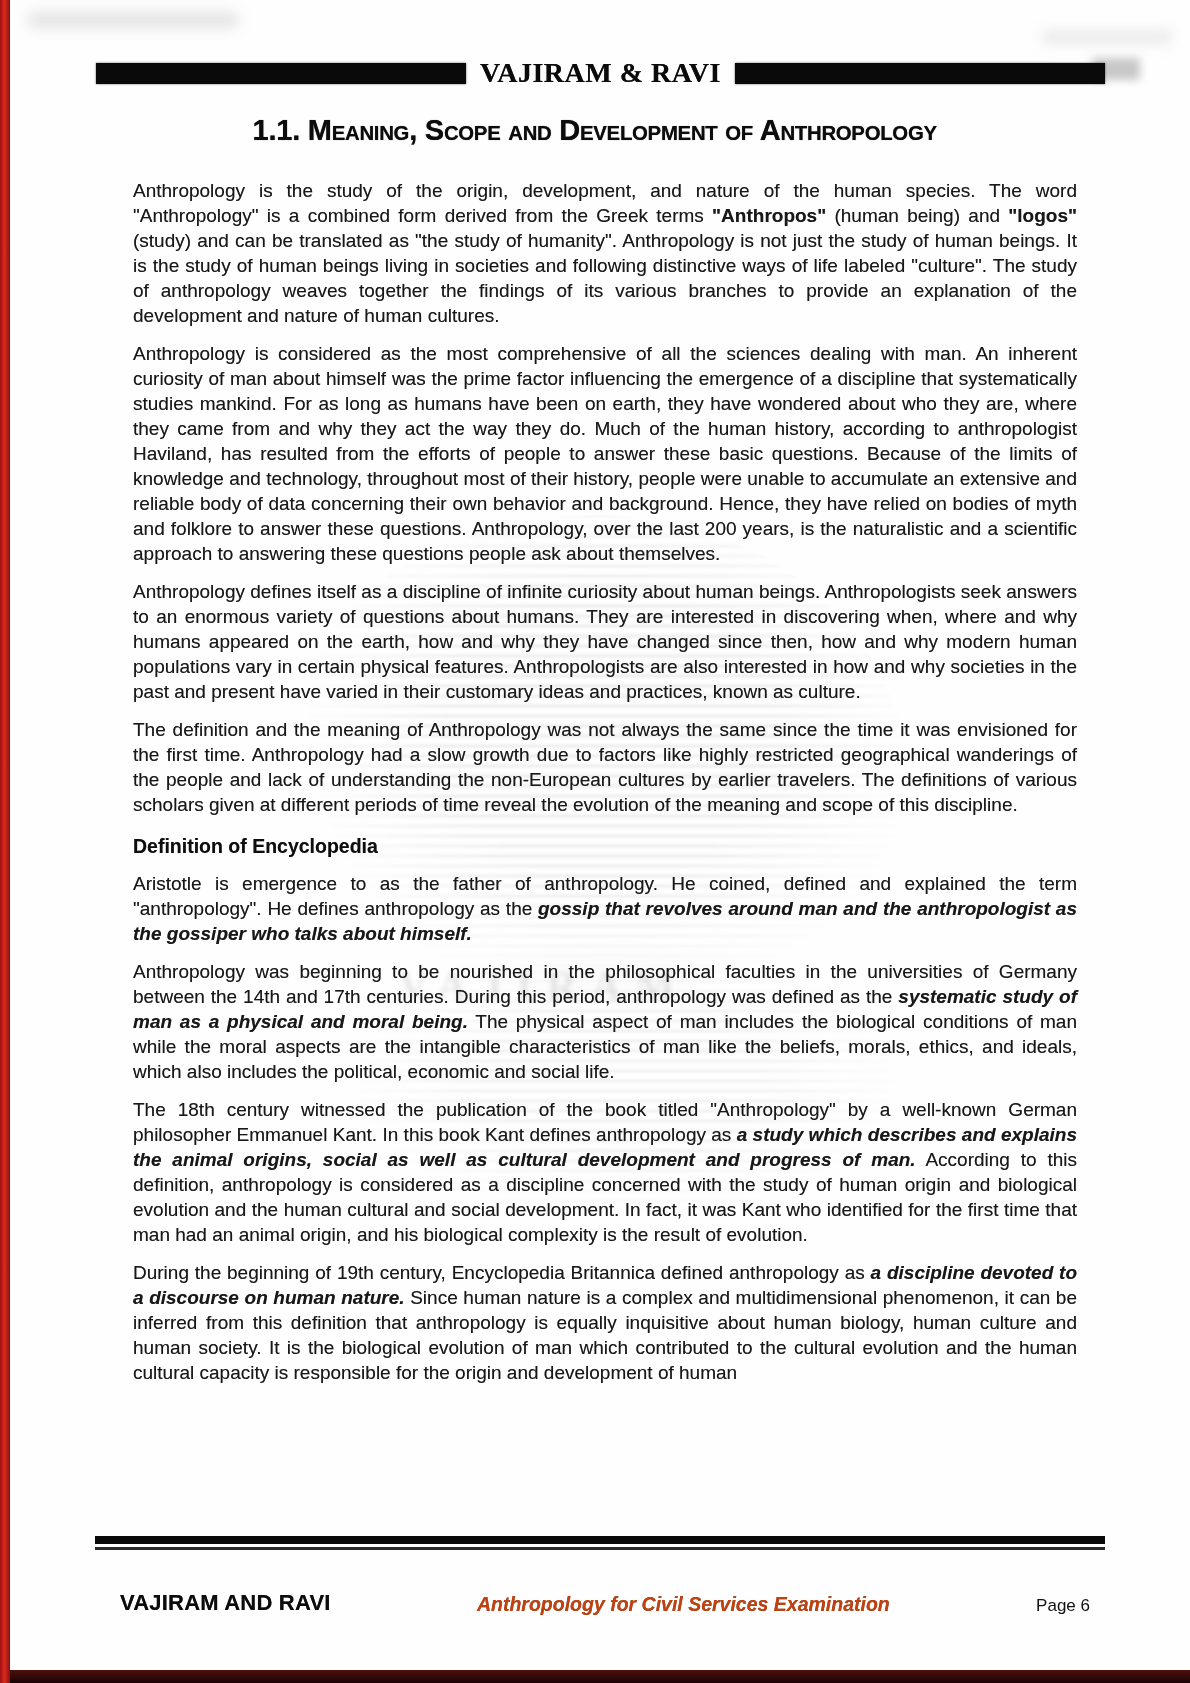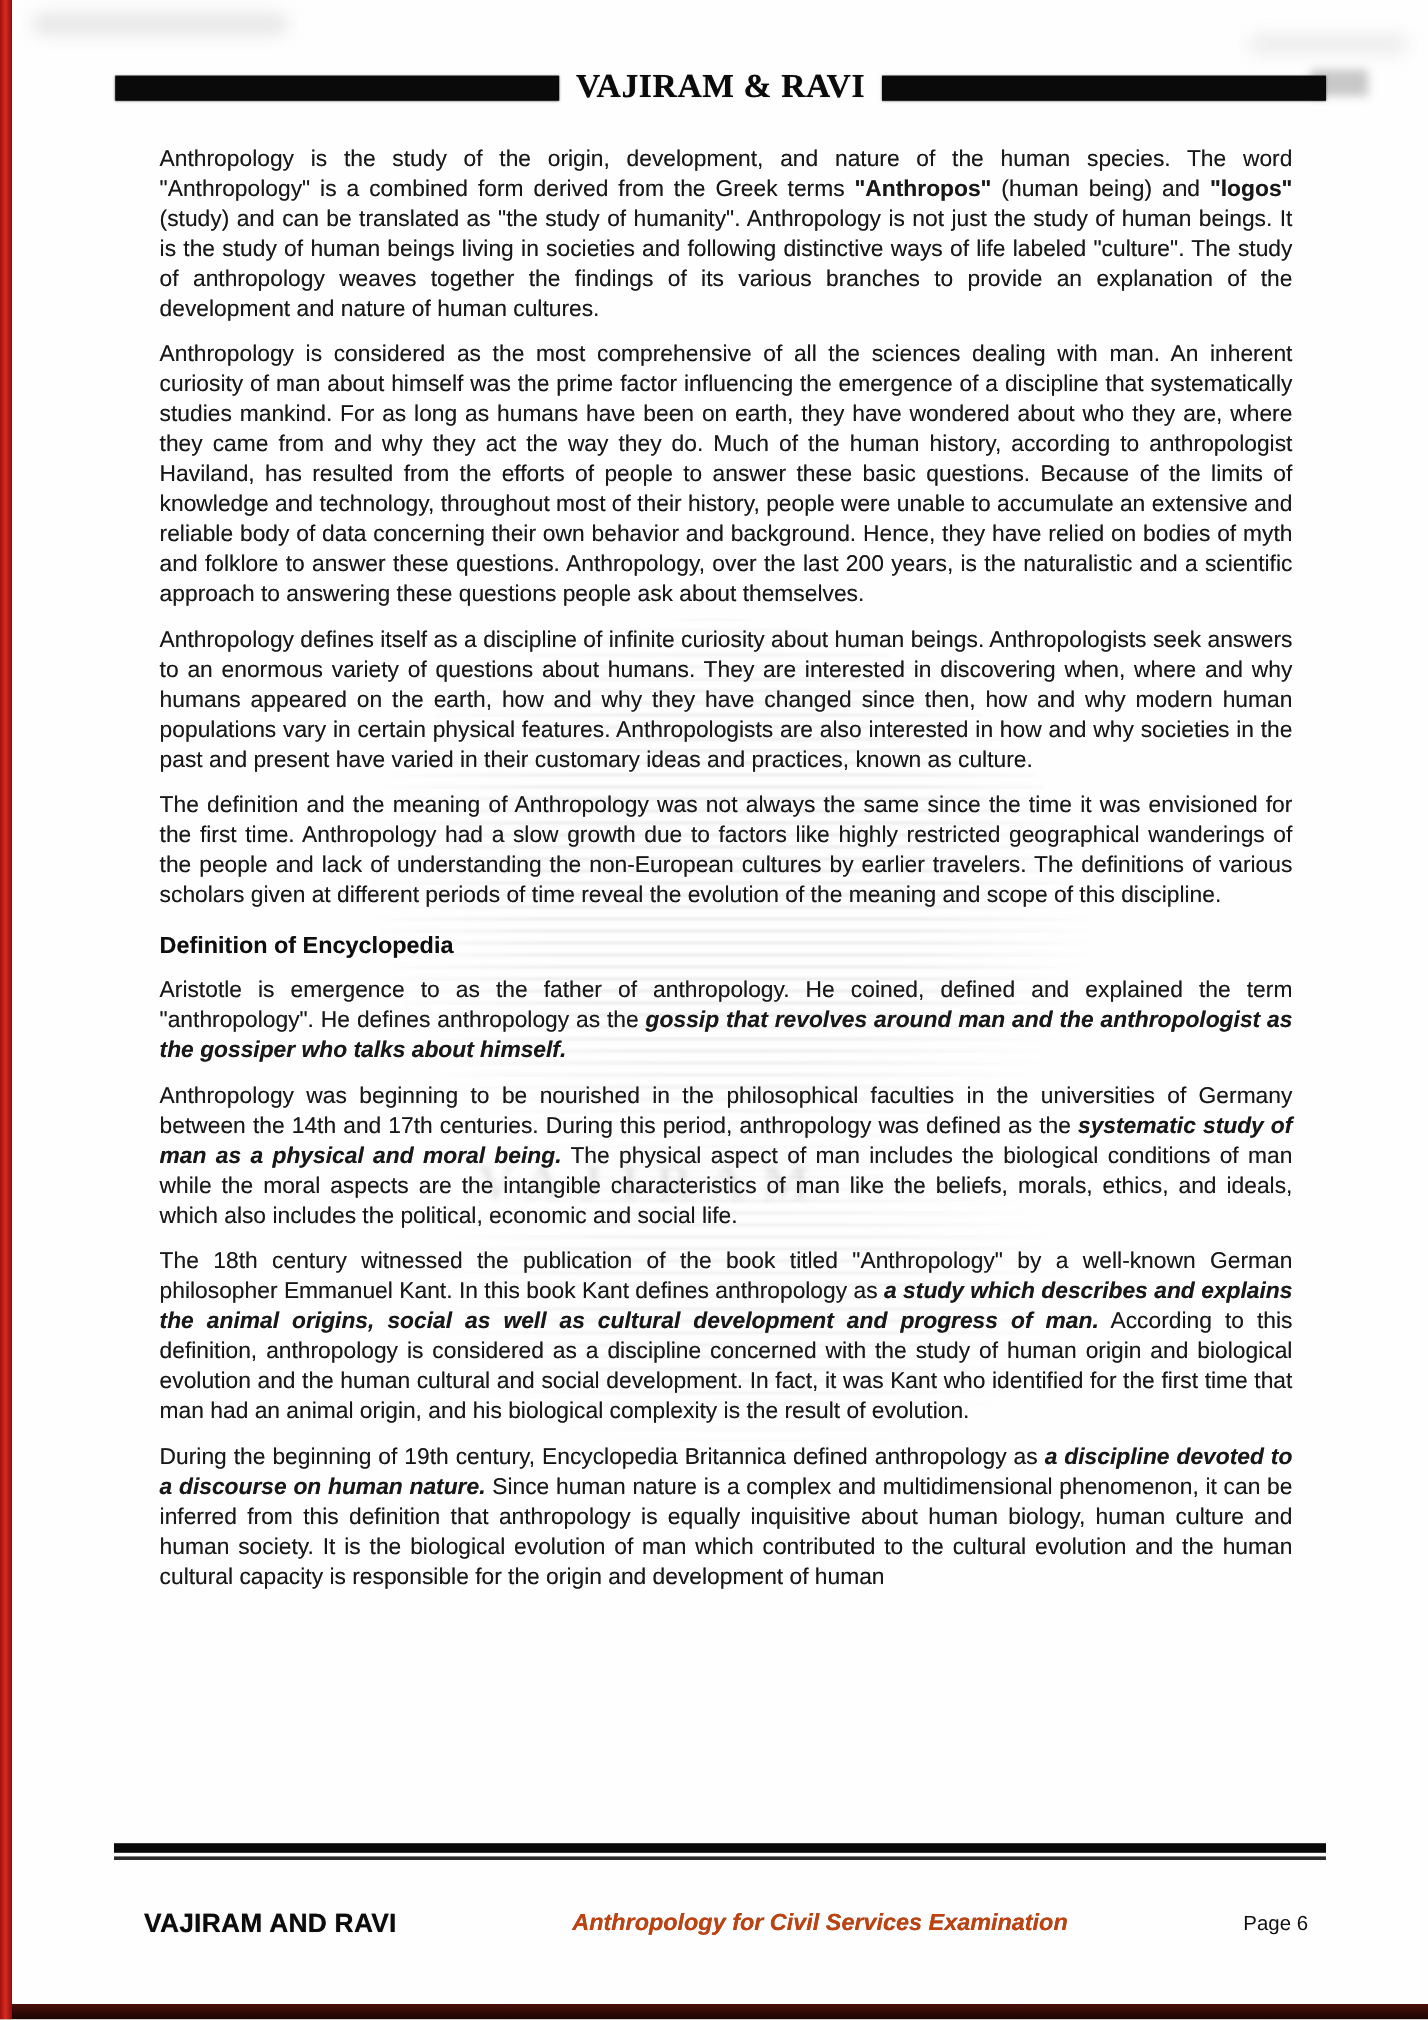--- a/index.html
+++ b/index.html
@@ -103,21 +103,21 @@
   
   .footer {
     position:absolute; z-index:2;
     left:95px; right:85px; top:1536px;
   }
   .rule-thick { height:8px;  background:#090909; }
   .rule-thin  { height:2.5px; background:#2a2a2a; margin-top:3px; }
   .footer-row {
     margin-top:40px;
     padding:0 15px 0 25px;
-    display:flex; justify-content:space-between; align-items:center;gap:33px;
+    display:flex; justify-content:space-between; align-items:flex-end;gap:33px;
   }
   .footer-brand {
     font-size:22px; font-weight:bold; letter-spacing:.2px; color:#0c0c0c;
     text-shadow:0 0 .6px rgba(0,0,0,.7);
   }
   .footer-book {
     font-size:19.5px; font-weight:bold; font-style:italic; color:#c2410c;
     text-shadow:0 0 .5px rgba(0,0,0,.6);
   }
   .footer-page { font-size:17px; color:#101010; }
@@ -135,20 +135,21 @@
   <div class="wm wm1"></div>
   <div class="wm wm2"></div>
   <div class="wm wm-ghost-text">VAJIRAM</div>
 
   <div class="brand-row">
     <div class="brand-bar"></div>
     <div class="brand-text">VAJIRAM &amp; RAVI</div>
     <div class="brand-bar"></div>
   </div>
 
+  <h1 class="page-title"><span class="t-inner">1.1. Meaning, Scope and Development of Anthropology</span></h1>
 
   <div class="doc-body">
 
     <p><span>Anthropology is the study of the origin, development, and nature of the human species. The word "Anthropology" is a combined form derived from the Greek terms </span><span class="seg-b">"Anthropos"</span><span> (human being) and </span><span class="seg-b">"logos"</span><span> (study) and can be translated as "the study of humanity". Anthropology is not just the study of human beings. It is the study of human beings living in societies and following distinctive ways of life labeled "culture". The study of anthropology weaves together the findings of its various branches to provide an explanation of the development and nature of human cultures.</span></p>
 
     <p><span>Anthropology is considered as the most comprehensive of all the sciences dealing with man. An inherent curiosity of man about himself was the prime factor influencing the emergence of a discipline that systematically studies mankind. For as long as humans have been on earth, they have wondered about who they are, where they came from and why they act the way they do. Much of the human history, according to anthropologist Haviland, has resulted from the efforts of people to answer these basic questions.  Because of the limits of knowledge and technology, throughout most of their history, people were unable to accumulate an extensive and reliable body of data concerning their own behavior and background.  Hence, they have relied on bodies of myth and folklore to answer these questions. Anthropology, over the last 200 years, is the naturalistic and a scientific approach to answering these questions people ask about themselves.</span></p>
 
     <p><span>Anthropology defines itself as a discipline of infinite curiosity about human beings.  Anthropologists seek answers to an enormous variety of questions about humans.  They are interested in discovering when, where and why humans appeared on the earth, how and why they have changed since then, how and why modern human populations vary in certain physical features.  Anthropologists are also interested in how and why societies in the past and present have varied in their customary ideas and practices, known as culture.</span></p>
 
     <p><span>The definition and the meaning of Anthropology was not always the same since the time it was envisioned for the first time.  Anthropology had a slow growth due to factors like highly restricted geographical wanderings of the people and lack of understanding the non-European cultures by earlier travelers.  The definitions of various scholars given at different periods of time reveal the evolution of the meaning and scope of this discipline.</span></p>

